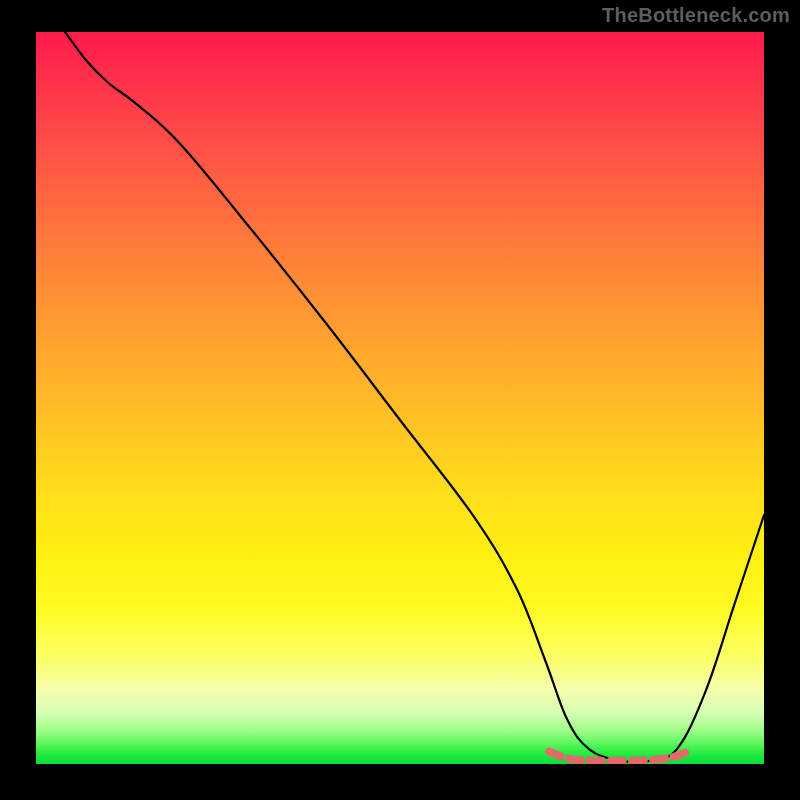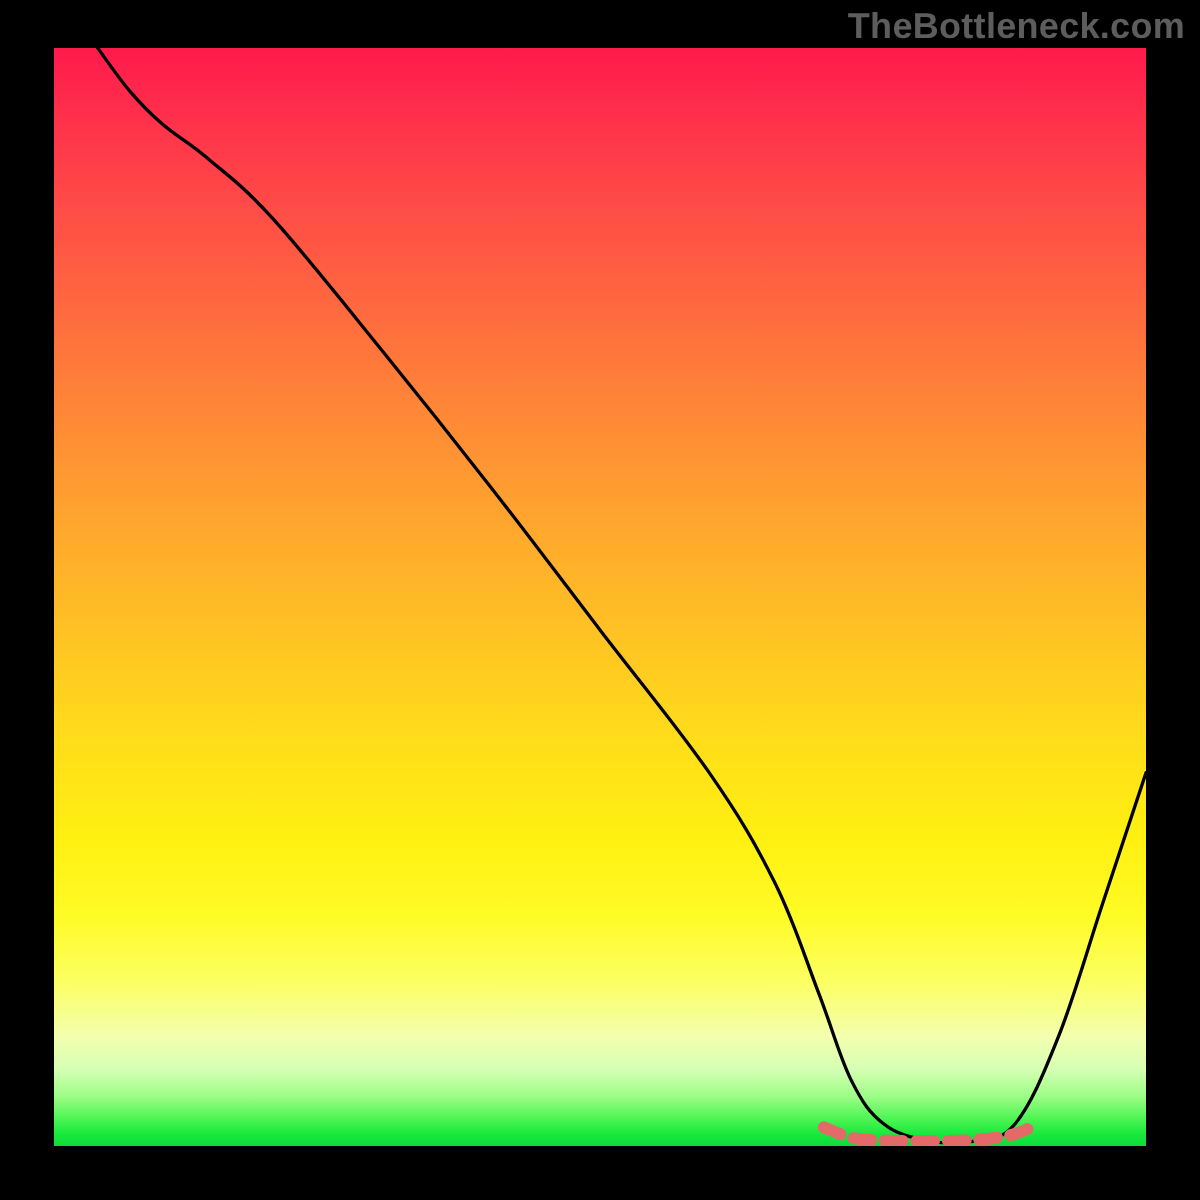--- a/index.html
+++ b/index.html
@@ -15,21 +15,21 @@
     position: relative;
     width: 800px;
     height: 800px;
     background: #000;
   }
   .watermark {
     position: absolute;
     top: 4px;
     right: 10px;
     color: #5d5d5d;
-    font-size: 24px;
+    font-size: 20px;
     font-weight: 600;
     letter-spacing: 0.2px;
     user-select: none;
   }
   .plot {
     position: absolute;
     left: 36px;
     top: 32px;
     width: 728px;
     height: 732px;

